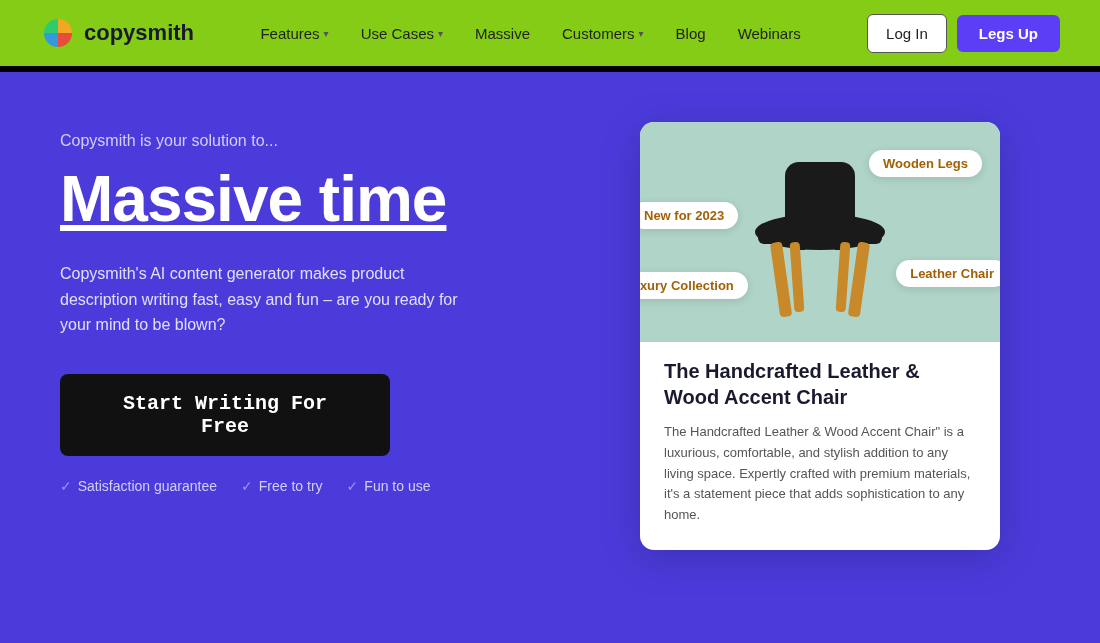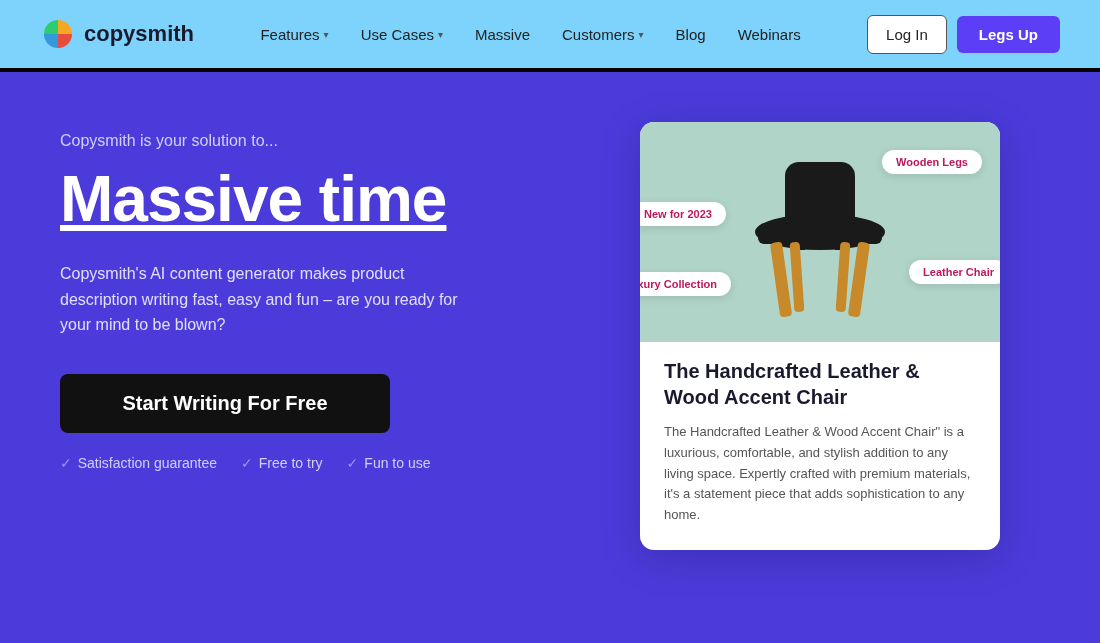--- a/index.html
+++ b/index.html
@@ -1,22 +1,22 @@
 <!DOCTYPE html>
 <html><head>
   <meta charset="utf-8">
   <style>
     * { margin: 0; padding: 0; box-sizing: border-box; }
     body { font-family: -apple-system, BlinkMacSystemFont, 'Segoe UI', sans-serif; width: 1100px; height: 643px; overflow: hidden; }
 
     
     .navbar {
       display: flex; align-items: center; justify-content: space-between;
-      padding: 0 40px; height: 72px; background: #7dd3fc;
-      border-bottom: 4px solid #000000;
+      padding: 0 40px; height: 72px; background: #84cc16;
+      border-bottom: 6px solid #000000;
     }
     .nav-logo { display: flex; align-items: center; gap: 8px; }
     .logo-icon { width: 36px; height: 36px; }
     .logo-text { font-size: 22px; font-weight: 700; color: #1a1a2e; }
     .nav-links { display: flex; align-items: center; gap: 32px; }
     .nav-link {
       font-size: 15px; color: #222; text-decoration: none; cursor: pointer;
       display: flex; align-items: center; gap: 4px;
     }
     .nav-link .chevron { font-size: 10px; color: #555; }
@@ -51,21 +51,21 @@
     }
     .hero-headline span { display: block; }
     .hero-sub {
       font-size: 16px; color: #e0dfff; line-height: 1.6; max-width: 420px;
       margin-bottom: 36px;
     }
     .btn-cta {
       display: inline-block; background: #111; color: #fff;
       font-size: 20px; font-weight: 700; padding: 18px 40px;
       border-radius: 8px; cursor: pointer; width: 330px; text-align: center;
-      border: none; margin-bottom: 22px;
+      border: none; margin-bottom: 22px; font-family: Liberation Mono, monospace;
     }
     .trust-badges { display: flex; flex-wrap: wrap; gap: 6px 24px; }
     .trust-badge {
       font-size: 14px; color: #d0cfff;
       display: flex; align-items: center; gap: 6px;
     }
     .check-icon { color: #a090ff; font-size: 14px; }
 
     
     .hero-right {
@@ -82,21 +82,21 @@
       display: flex; align-items: flex-end; justify-content: center;
     }
     
     .chair-img {
       position: absolute; bottom: 0; left: 50%; transform: translateX(-50%);
       width: 180px; height: 200px;
     }
     
     .tag-pill {
       position: absolute; background: #fff; border-radius: 20px;
-      padding: 6px 14px; font-size: 11px; font-weight: 600; color: #be185d;
+      padding: 6px 14px; font-size: 13px; font-weight: 600; color: #a16207;
       box-shadow: 0 2px 8px rgba(0,0,0,0.12);
     }
     .tag-wooden-legs { top: 28px; right: 18px; }
     .tag-new-2023 { top: 80px; left: -10px; }
     .tag-luxury { top: 150px; left: -30px; }
     .tag-leather { top: 138px; right: -8px; }
 
     .card-body { padding: 16px 24px 24px; }
     .card-title { font-size: 20px; font-weight: 800; color: #1a1a2e; line-height: 1.3; margin-bottom: 12px; }
     .card-desc { font-size: 13px; color: #555; line-height: 1.6; }

